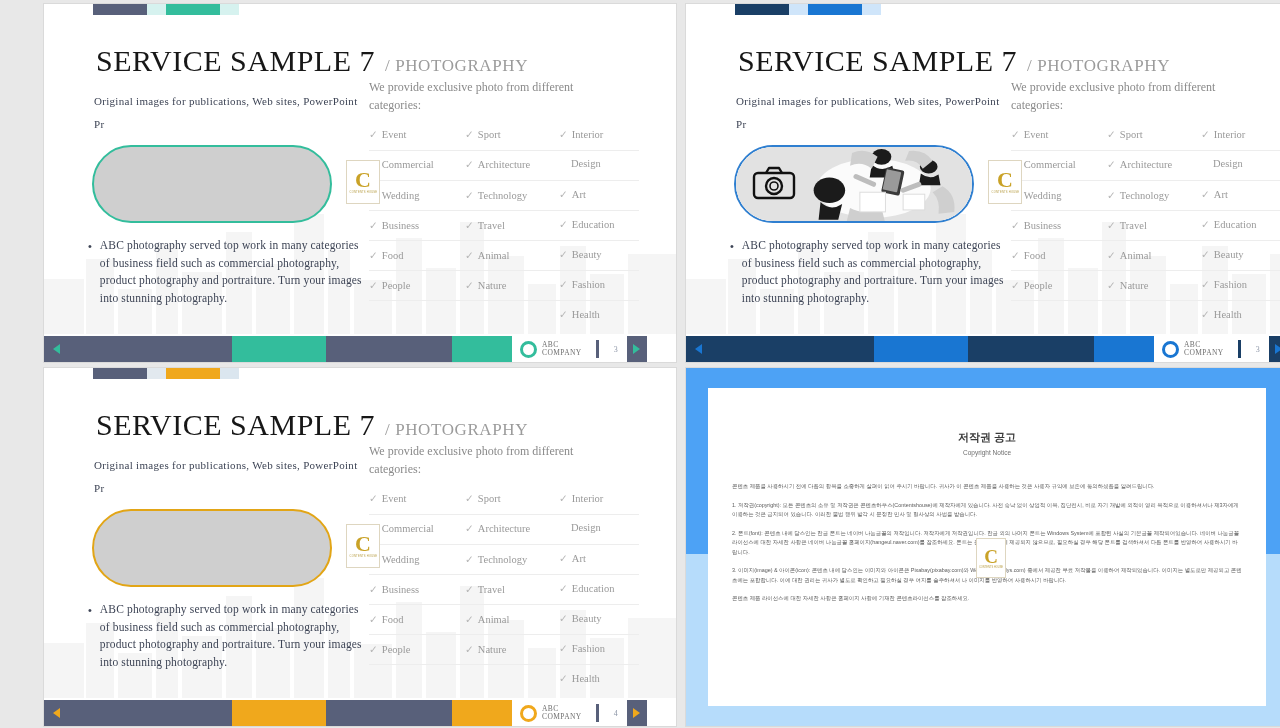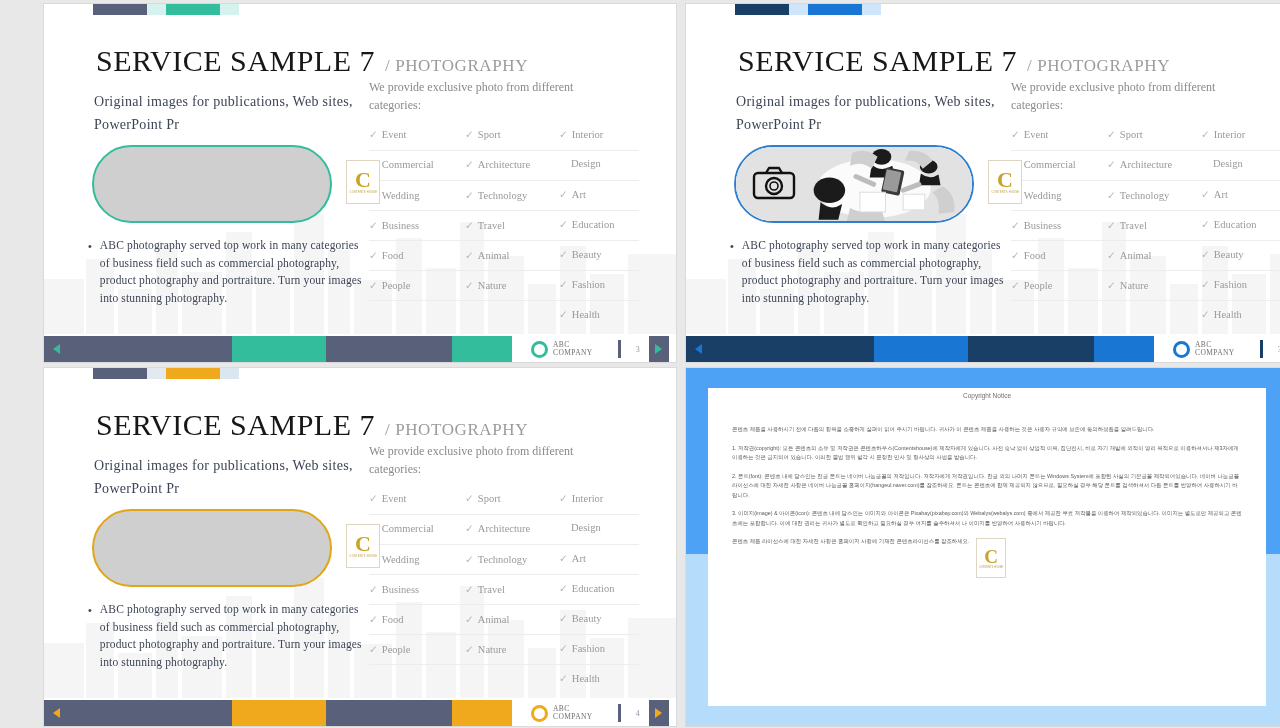--- a/index.html
+++ b/index.html
@@ -29,21 +29,21 @@
                color:#171717; font-weight:400; white-space:nowrap; }
   .title-sub{ font-family:"Liberation Serif", serif; font-size:17px; color:#9b9b9b;
               margin-left:10px; letter-spacing:.6px; white-space:nowrap; }
 
   
   .skyline{ position:absolute; left:0; bottom:28px; width:100%; height:150px;
             opacity:.5; pointer-events:none; }
 
   
   .lead{ position:absolute; left:50px; top:86px; width:270px;
-         font-family:"Liberation Serif", serif; font-size:14px; color:#3d4455;
+         font-family:"Liberation Serif", serif; font-size:11px; color:#3d4455;
          line-height:23px; letter-spacing:.3px; }
 
   .photobox{ position:absolute; left:48px; top:141px; width:240px; height:78px;
              border-radius:44px; border:2px solid #33bd9c; background:#cfcfcf; overflow:hidden; }
   .photobox.blue{ border-color:#2f7fd0; background:#ffffff; }
   .photobox.gold{ border-color:#e2a516; background:#cfcfcf; }
 
   .ph-img{ position:absolute; inset:0; }
   .cam-ico{ position:absolute; left:16px; top:18px; width:44px; height:36px; }
 
@@ -69,21 +69,21 @@
            line-height:20px; color:#c9a227; }
   .wm .ct{ font-size:3px; color:#b59a3e; letter-spacing:.2px; transform:scale(.9); }
 
   
   .footer{ position:absolute; left:0; bottom:0; width:632px; height:26px; display:flex;
            align-items:stretch; background:#ffffff; }
   .fseg{ height:26px; }
   .fnav{ width:24px; display:flex; align-items:center; justify-content:center; }
   .arrow-l{ width:0;height:0;border-top:5px solid transparent;border-bottom:5px solid transparent; }
   .arrow-r{ width:0;height:0;border-top:5px solid transparent;border-bottom:5px solid transparent; }
-  .flogo{ display:flex; align-items:center; gap:5px; padding:0 19px; background:#fff; }
+  .flogo{ display:flex; align-items:center; gap:5px; padding:0 8px; background:#fff; }
   .ring{ width:17px; height:17px; border-radius:50%; border:3px solid #33bd9c; }
   .fname{ font-family:"Liberation Serif", serif; font-size:7.5px; line-height:8.5px;
           color:#6f6f6f; letter-spacing:.4px; }
   .fdiv{ width:3px; height:18px; align-self:center; margin:0 6px; }
   .fpage{ width:22px; display:flex; align-items:center; justify-content:center;
           font-family:"Liberation Serif", serif; font-size:8px; color:#8e97a8; }
 
   
   .cpanel{ position:absolute; left:22px; top:20px; width:558px; height:318px; background:#fff; }
   .cp-title{ text-align:center; margin-top:42px; font-size:11px; font-weight:700; color:#3a3a3a; }
@@ -442,20 +442,21 @@
       <div class="fpage">4</div>
       <div class="fseg fnav" style="background:#58607a;width:20px">
         <span class="arrow-r" style="border-left:7px solid #f0a81c"></span>
       </div>
     </div>
   </div>
 
   <div class="slide s4">
     <div class="s4band"></div>
     <div class="cpanel">
+      <div class="cp-title">저작권 공고</div>
       <div class="cp-sub">Copyright Notice</div>
       <div class="cp-body">
         <p class="cp-p">콘텐츠 제품을 사용하시기 전에 다음의 항목을 소중하게 살펴이 읽어 주시기 바랍니다. 귀사가 이 콘텐츠 제품을 사용하는 것은 사용자 규약에 보존에 동의하셨음을 알려드립니다.</p>
         <p class="cp-p">1. 저작권(copyright): 모든 콘텐츠의 소유 및 저작권은 콘텐츠하우스(Contentshouse)에 제작자에게 있습니다. 사전 승낙 없이 상업적 이목, 집단전시, 비로 자기 개발에 외적이 영리 목적으로 이용하셔서나 제3자에게 이용하는 것은 금지되어 있습니다. 이러한 불법 행위 발각 시 문정한 민사 및 형사상의 사법을 받습니다.</p>
         <p class="cp-p">2. 폰트(font): 콘텐츠 내에 담스인는 한글 폰트는 네이버 나눔글꼴의 저작입니다. 저작자에게 저작권입니다. 한글 외의 나머지 폰트는 Windows System에 포함된 사실의 기본글꼴 제작되어있습니다. 네이버 나눔글꼴 라이선스에 대한 자세한 사항은 네이버 나눔글꼴 홈페이지(hangeul.naver.com)를 참조하세요. 폰트는 콘텐츠에 함께 제공되지 않으므로, 필요하실 경우 해당 폰트를 검색하셔서 다음 폰트를 반영하여 사용하시기 바랍니다.</p>
         <p class="cp-p">3. 이미지(image) &amp; 아이콘(icon): 콘텐츠 내에 담스인는 이미지와 아이콘은 Pixabay(pixabay.com)와 Webalys(webalys.com) 중에서 제공한 무료 저작물을 이용하여 제작되었습니다. 이미지는 별도로만 제공되고 콘텐츠에는 포함합니다. 이에 대한 권리는 귀사가 별도로 확인하고 필요하실 경우 여지를 술주하셔서 나 이미지를 반영하여 사용하시기 바랍니다.</p>
         <p class="cp-p">콘텐츠 제품 라이선스에 대한 자세한 사항은 홈페이지 사항에 기재한 콘텐츠라이선스를 참조하세요.</p>
       </div>
       <div class="cp-wm">
         <span class="cg">C</span>

